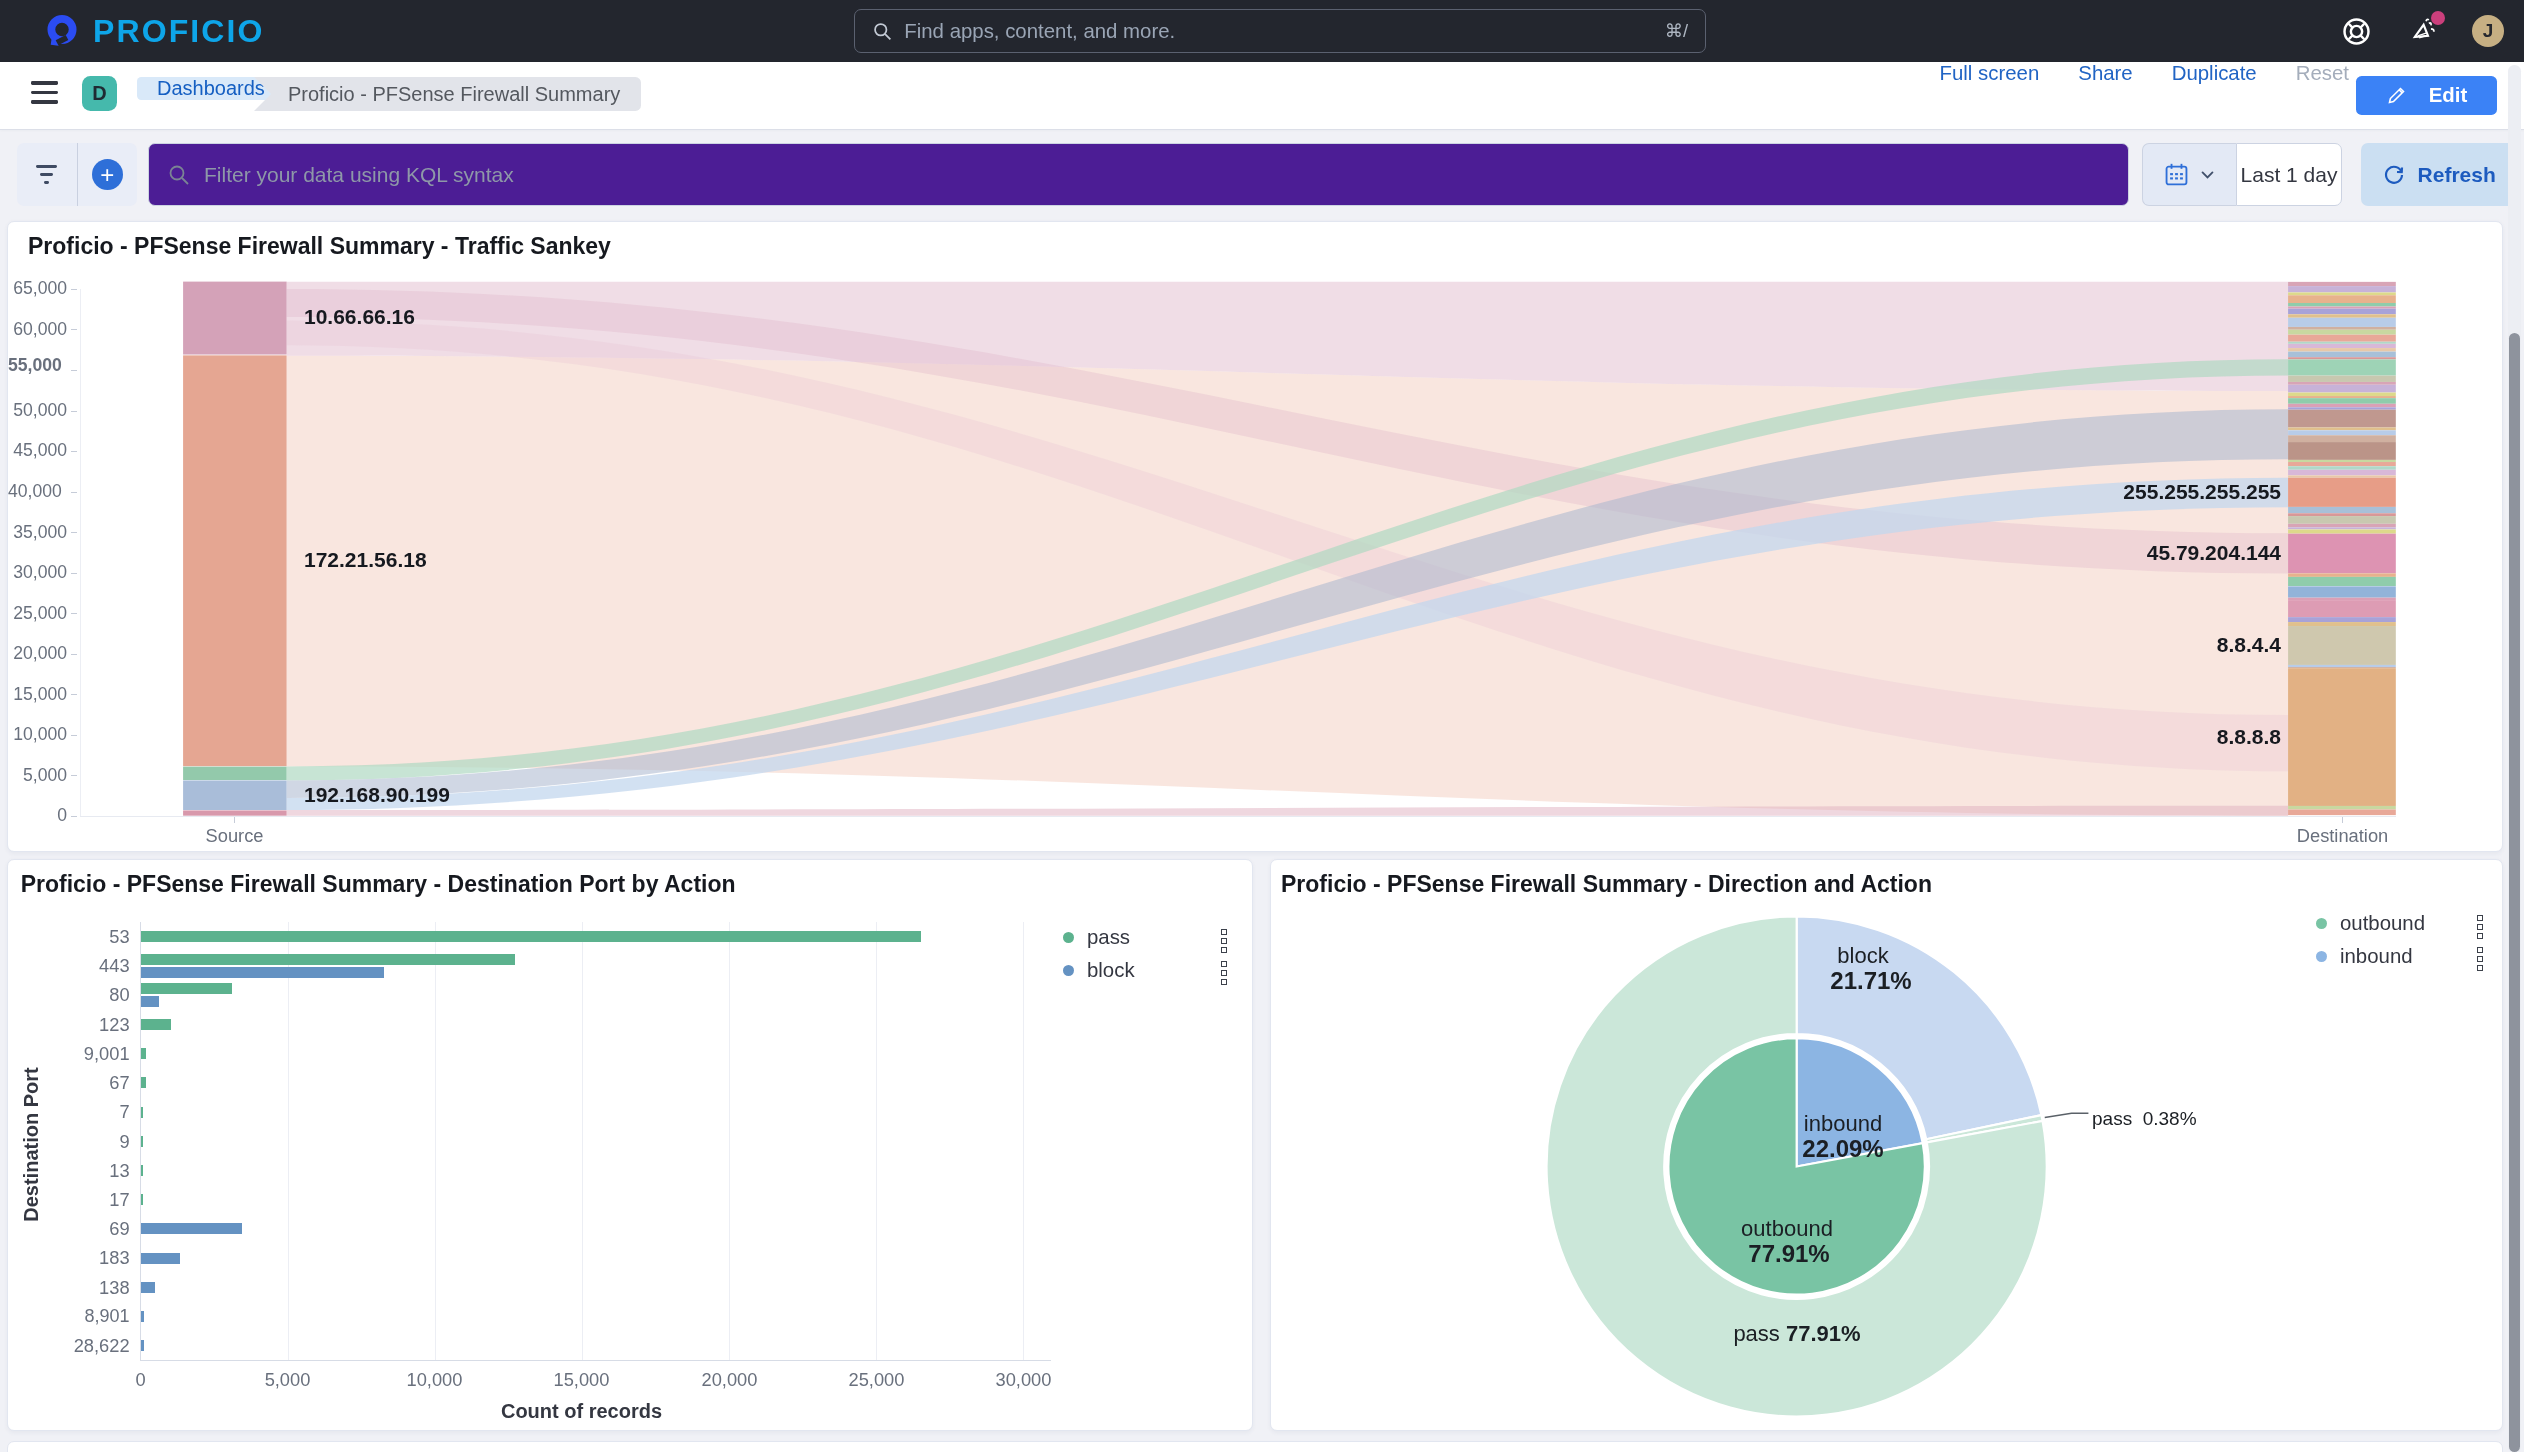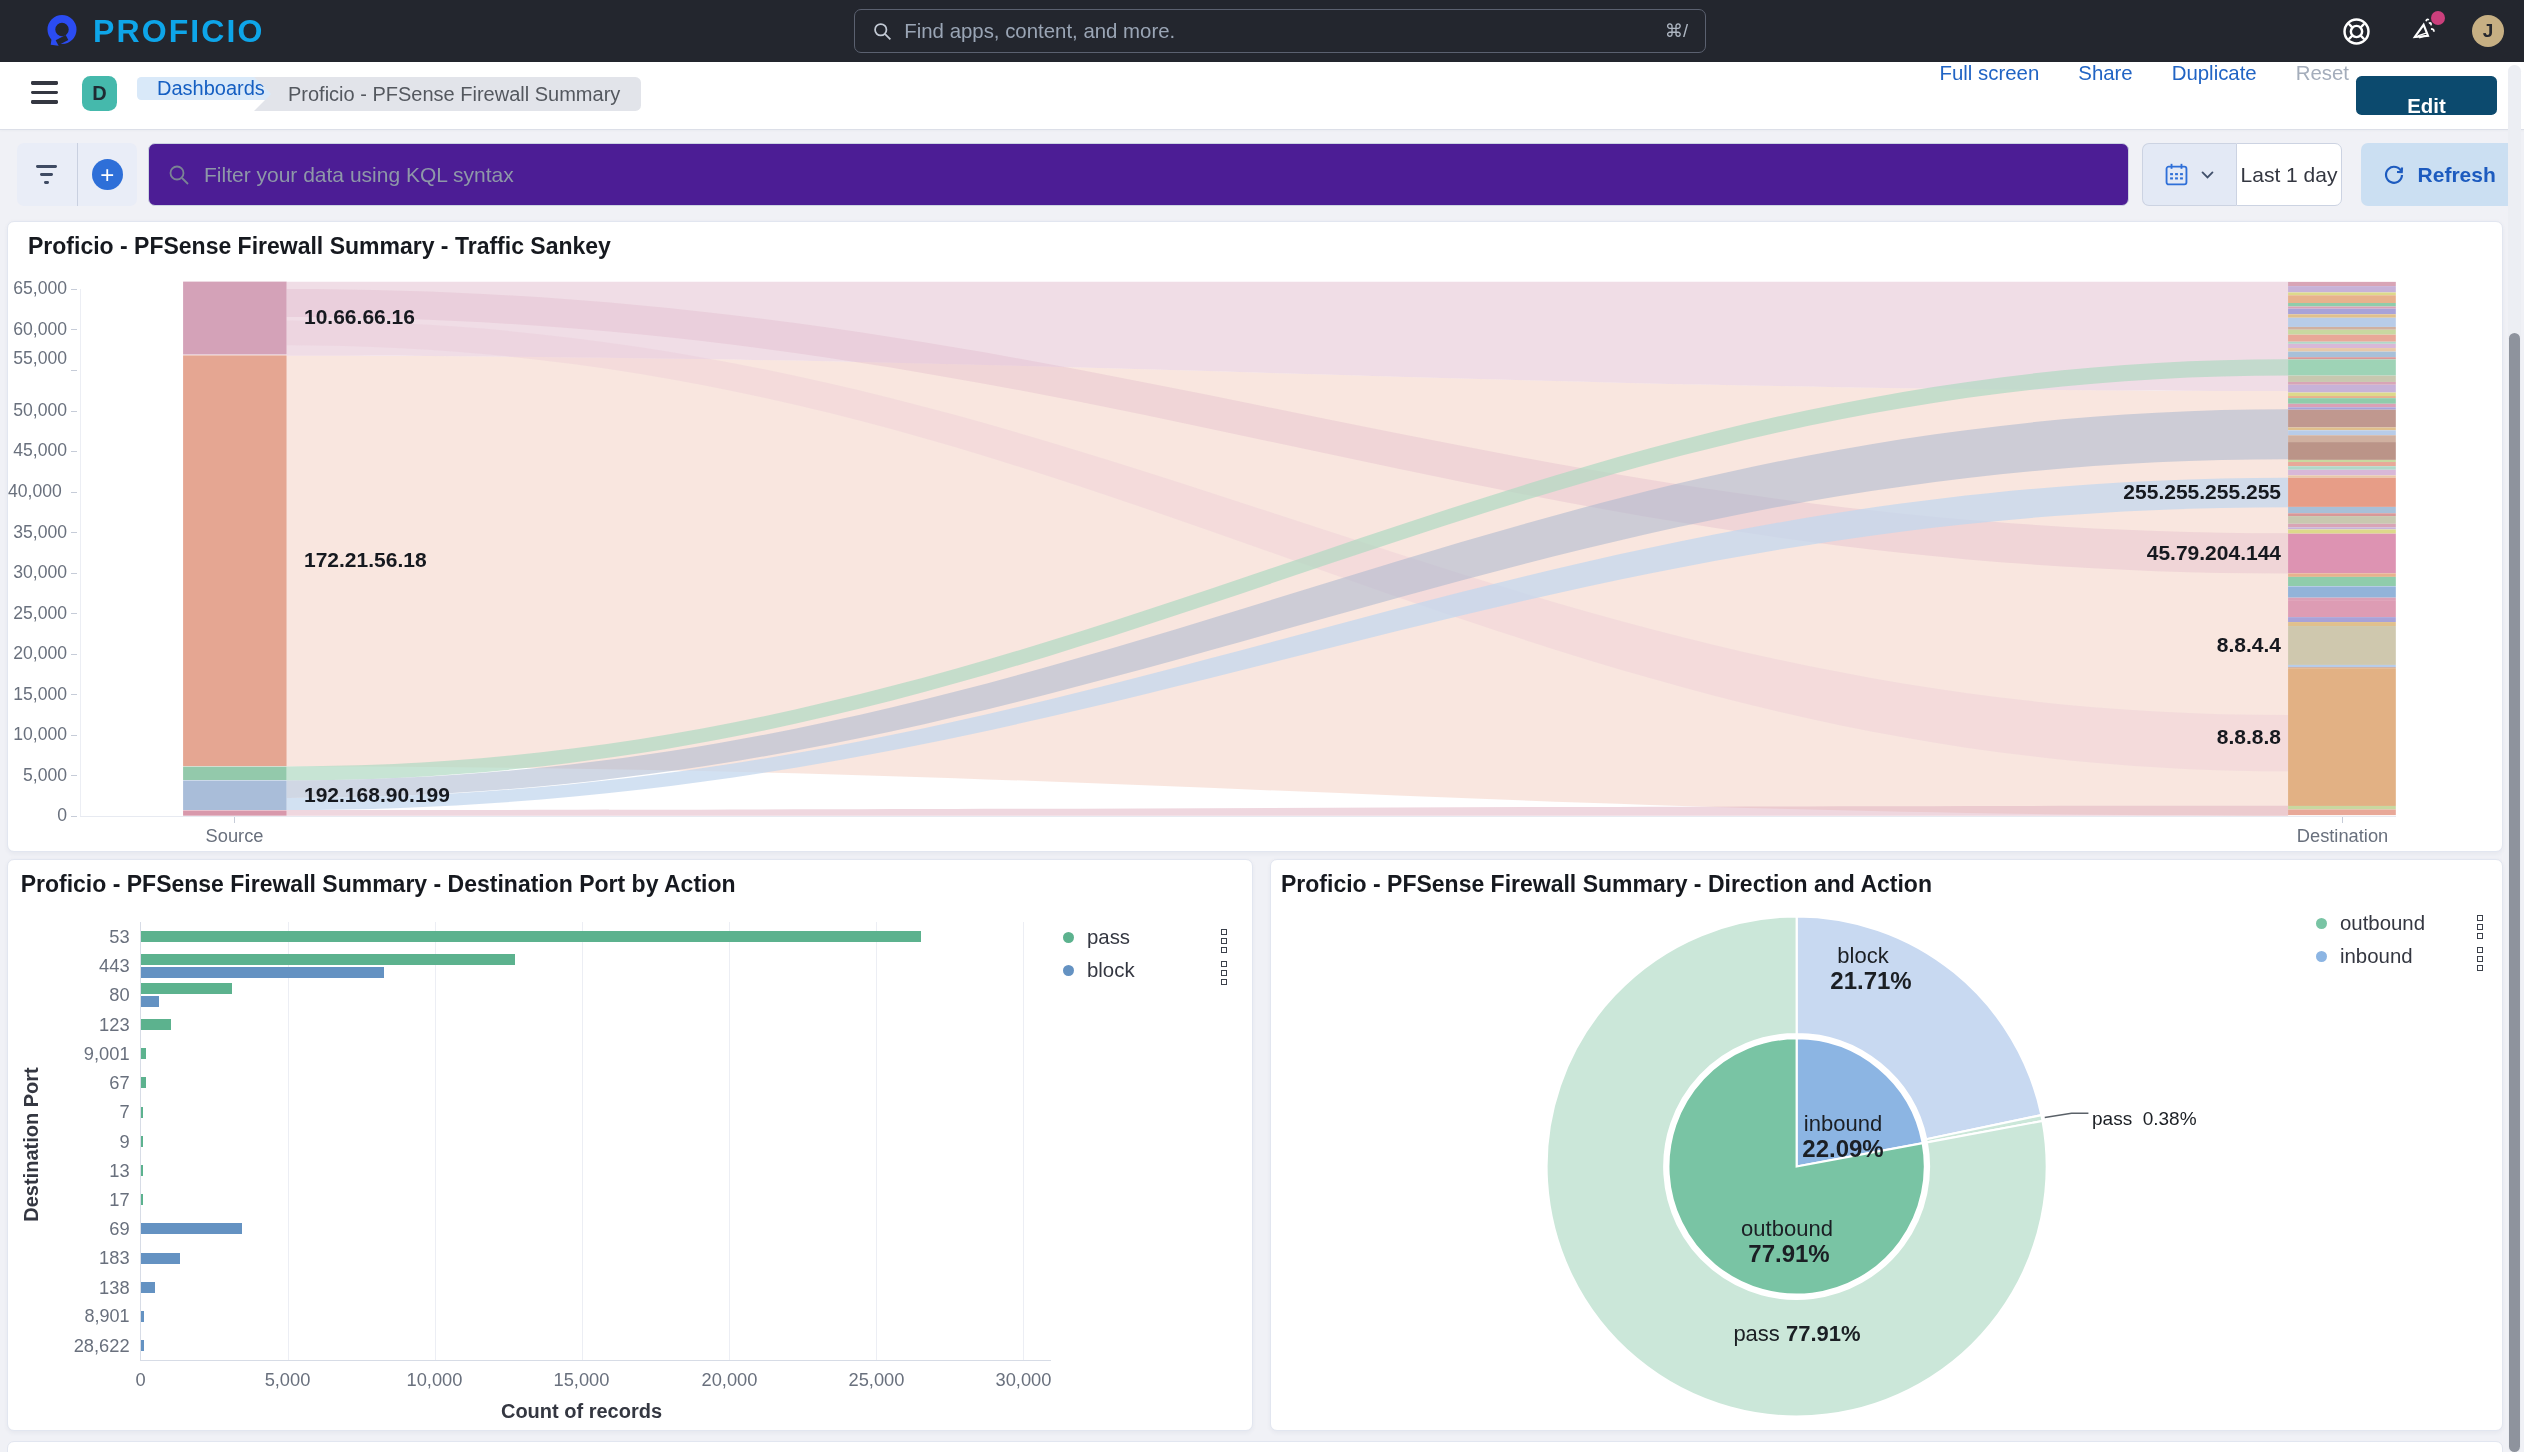--- a/index.html
+++ b/index.html
@@ -32,22 +32,22 @@
     color:#1f2b33; font-size:20px; font-weight:700; display:flex; align-items:center; justify-content:center; }
   .crumb1 { position:absolute; left:137px; top:15px; height:23px; background:#d9e9f9; color:#155fc2; font-size:20px; font-weight:500;
     display:flex; align-items:center; padding:0 31px 0 20px; border-radius:4.2px 0 0 4.2px;
     clip-path:polygon(0 0, calc(100% - 15.5px) 0, 100% 50%, calc(100% - 15.5px) 100%, 0 100%); }
   .crumb2 { position:absolute; left:254px; top:15px; height:34px; background:#e2e4ea; color:#55596242; color:#54585f; font-size:20px;
     display:flex; align-items:center; padding:0 21px 0 34px; border-radius:0 5.6px 5.6px 0;
     clip-path:polygon(0 0, 100% 0, 100% 100%, 0 100%, 17px 50%); }
   .tb-links { position:absolute; right:176px; top:0; height:68px; display:flex; align-items:flex-start; gap:39px; }
   .tb-link { color:#2164c4; font-size:20.4px; font-weight:500; cursor:pointer; }
   .tb-link.disabled { color:#a4adbb; }
-  .edit-btn { position:absolute; right:28px; top:14px; width:141px; height:39px; background:#0c4a6e; border-radius:5.6px;
-    display:flex; align-items:center; justify-content:center; gap:22px; color:#fff; font-size:20.4px; font-weight:600; cursor:pointer;flex-direction:column; }
+  .edit-btn { position:absolute; right:28px; top:14px; width:141px; height:39px; background:#3b82f6; border-radius:5.6px;
+    display:flex; align-items:center; justify-content:center; gap:22px; color:#fff; font-size:20.4px; font-weight:600; cursor:pointer; }
 
   
   .fgroup { position:absolute; left:17px; top:143px; width:120px; height:63px; background:#e9edf7; border-radius:7px;
     display:flex; align-items:center; }
   .fgroup .half { flex:1; height:100%; display:flex; align-items:center; justify-content:center; }
   .fgroup .half + .half { border-left:1.4px solid #c9d0e0; }
   .funnel { display:flex; flex-direction:column; align-items:center; gap:5px; }
   .funnel i { display:block; height:2.8px; background:#3f4b63; border-radius:1.4px; }
   .plus-btn { width:31px; height:31px; border-radius:50%; background:#2e6fd8; color:#fff; font-size:24px; display:flex; align-items:center; justify-content:center; font-weight:500; }
   .kql { position:absolute; left:148px; top:143px; width:1981px; height:63px; background:#4c1d95; border:1.4px solid #ccd3e2;
@@ -226,21 +226,21 @@
         <div class="tick-label" style="position: absolute; left: 0px; top: 340px; width: 59px; text-align: right;">30,000</div>
         <div style="position: absolute; left: 63px; top: 351px; width: 6.3px; height: 1.4px; background: rgb(198, 204, 216);"></div>
         <div class="tick-label" style="position: absolute; left: 0px; top: 300px; width: 59px; text-align: right;">35,000</div>
         <div style="position: absolute; left: 63px; top: 310px; width: 6.3px; height: 1.4px; background: rgb(198, 204, 216);"></div>
         <div class="tick-label" style="position: absolute; left: 0px; top: 259px; width: 59px; text-align: left;">40,000</div>
         <div style="position: absolute; left: 63px; top: 270px; width: 6.3px; height: 1.4px; background: rgb(198, 204, 216);"></div>
         <div class="tick-label" style="position: absolute; left: 0px; top: 218px; width: 59px; text-align: right;">45,000</div>
         <div style="position: absolute; left: 63px; top: 229px; width: 6.3px; height: 1.4px; background: rgb(198, 204, 216);"></div>
         <div class="tick-label" style="position: absolute; left: 0px; top: 178px; width: 59px; text-align: right;">50,000</div>
         <div style="position: absolute; left: 63px; top: 189px; width: 6.3px; height: 1.4px; background: rgb(198, 204, 216);"></div>
-        <div class="tick-label" style="position: absolute; left: 0px; top: 126px; width: 59px; text-align: right;">55,000</div>
+        <div class="tick-label" style="position: absolute; left: 0px; top: 133px; width: 59px;  font-weight: bold;">55,000</div>
         <div style="position: absolute; left: 63px; top: 148px; width: 6.3px; height: 1.4px; background: rgb(198, 204, 216);"></div>
         <div class="tick-label" style="position: absolute; left: 0px; top: 97px; width: 59px; text-align: right;">60,000</div>
         <div style="position: absolute; left: 63px; top: 107px; width: 6.3px; height: 1.4px; background: rgb(198, 204, 216);"></div>
         <div class="tick-label" style="position: absolute; left: 0px; top: 56px; width: 59px; text-align: right;">65,000</div>
         <div style="position: absolute; left: 63px; top: 67px; width: 6.3px; height: 1.4px; background: rgb(198, 204, 216);"></div>
         <div style="position: absolute; left: 72px; top: 67px; width: 1.4px; height: 527px; background: rgb(236, 238, 244);"></div>
         <div style="position: absolute; left: 72px; top: 594px; width: 2316px; height: 1.4px; background: rgb(231, 234, 241);"></div>
         <div style="position: absolute; left: 226px; top: 595px; width: 1.4px; height: 6.3px; background: rgb(198, 204, 216);"></div>
         <div style="position: absolute; left: 121px; top: 603px; width: 211px; text-align: center; font-size: 18.3px; color: rgb(105, 112, 125);">Source</div>
         <div style="position: absolute; left: 2334px; top: 595px; width: 1.4px; height: 6.3px; background: rgb(198, 204, 216);"></div>

